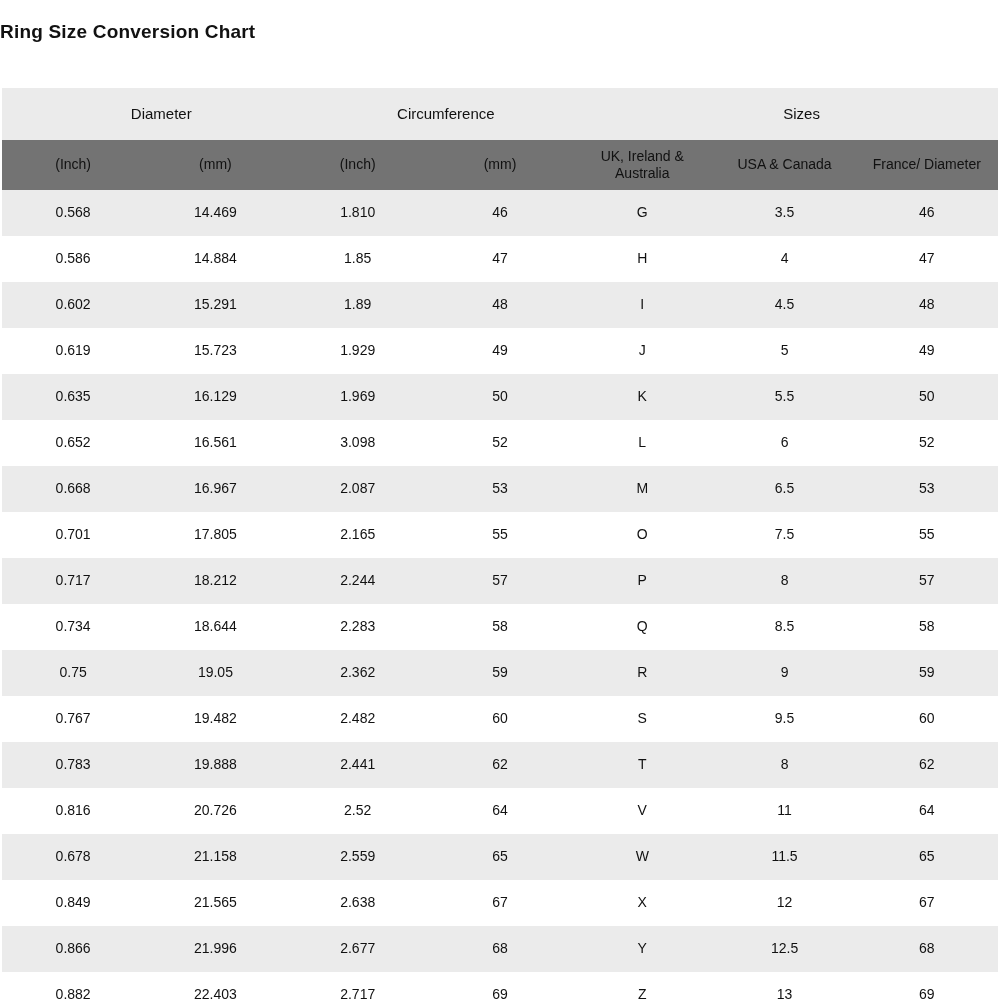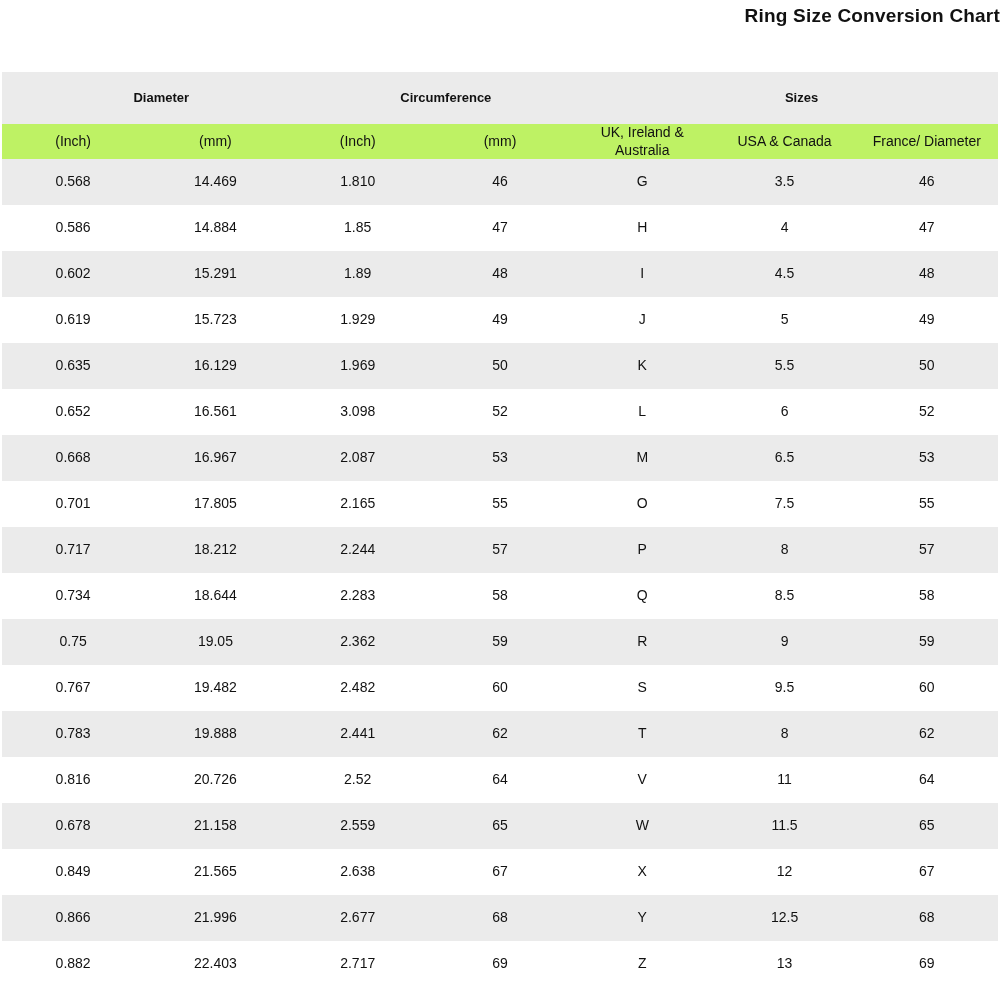--- a/index.html
+++ b/index.html
@@ -6,23 +6,23 @@
     margin: 0;
     padding: 0;
     width: 1000px;
     height: 1000px;
     background: #ffffff;
     font-family: "Liberation Sans", sans-serif;
     color: #111111;
   }
   .page-title {
     margin: 0;
-    padding-top: 4px;
+    padding-top: 20px;
     height: 23px;
-    text-align: right;
+    text-align: left;
     font-size: 19px;
     line-height: 23px;
     font-weight: bold;
     letter-spacing: 0.2px;
   }
   table.ring-table {
     margin: 45px 2px 0 2px;
     width: 996px;
     border-collapse: collapse;
     table-layout: fixed;
@@ -36,27 +36,27 @@
     font-size: 14px;
     font-weight: normal;
     line-height: 1.25;
     overflow: hidden;
   }
   tr.group-header-row {
     height: 52px;
     background: #ebebeb;
   }
   tr.group-header-row th {
-    font-size: 13px;
-    font-weight: bold;
+    font-size: 15px;
+    font-weight: normal;
     padding-left: 44px;
   }
   tr.column-header-row {
-    height: 35px;
-    background: #bef264;
+    height: 50px;
+    background: #737373;
   }
   tbody tr {
     height: 46px;
     background: #ffffff;
   }
   tbody tr:nth-child(odd) {
     background: #ebebeb;
   }
 </style>
 </head>

